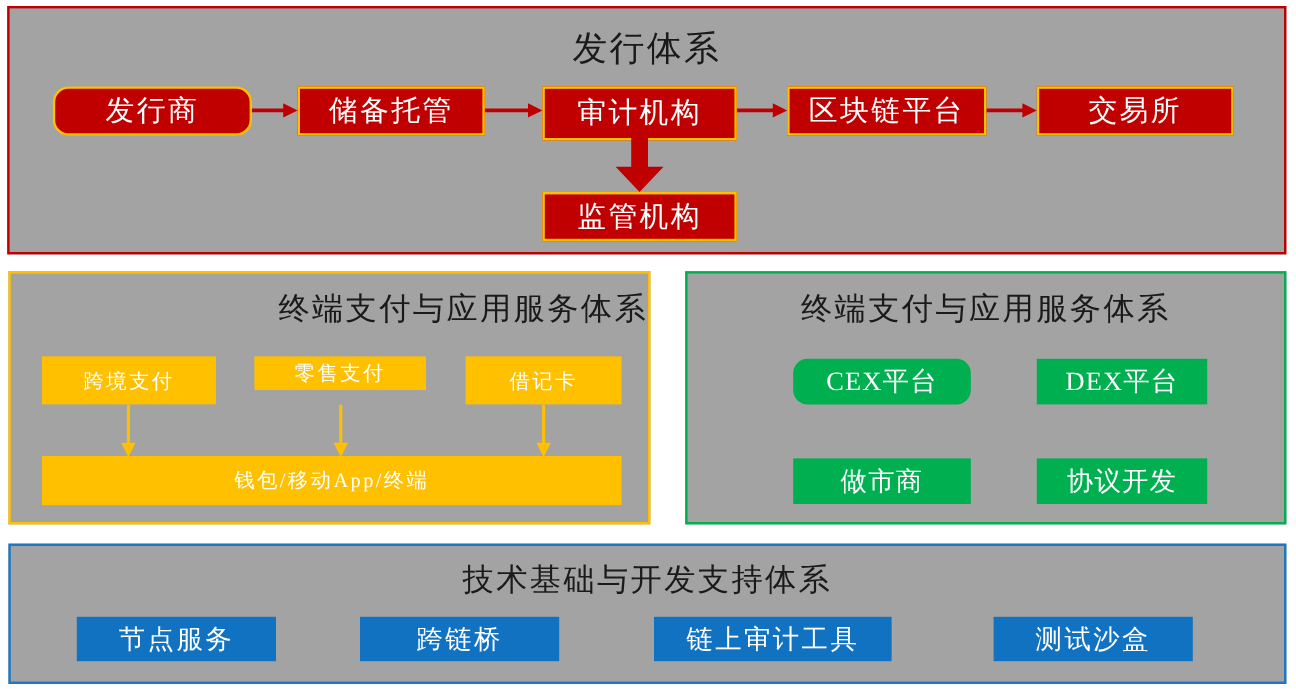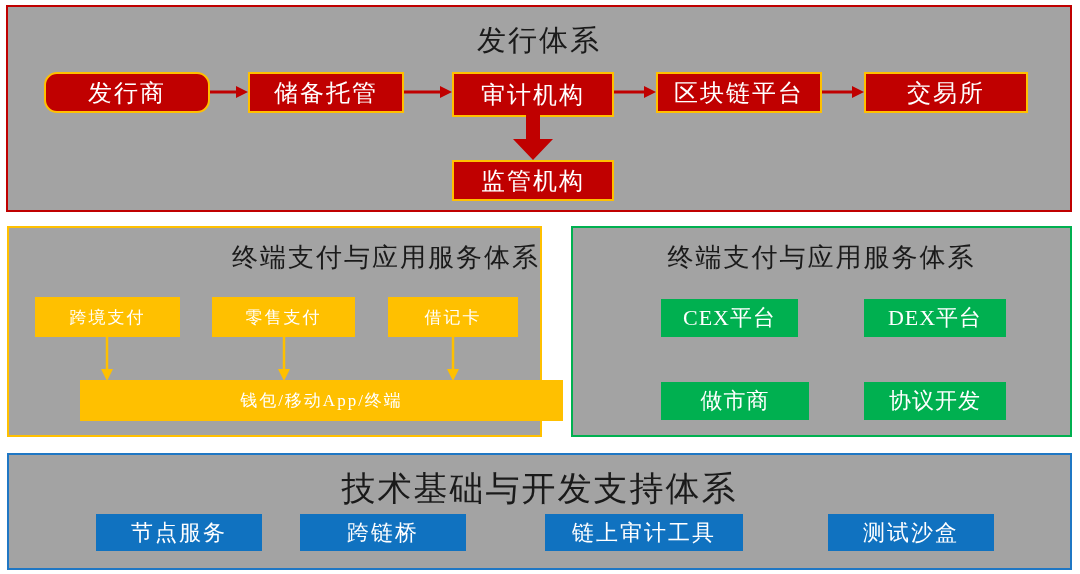--- a/index.html
+++ b/index.html
@@ -59,21 +59,21 @@
     width: 501px; height: 211px;
     border: 2px solid #00B050;
   }
   #panel-ops .panel-title { top: 12px; font-size: 26px; }
 
   #panel-tech {
     left: 7px; top: 453px;
     width: 1065px; height: 117px;
     border: 2px solid #1F77C4;
   }
-  #panel-tech .panel-title { top: 11px; font-size: 34px; }
+  #panel-tech .panel-title { top: 11px; font-size: 26px; }
 
   
   .node {
     position: absolute;
     box-sizing: border-box;
     display: flex;
     align-items: center;
     justify-content: center;
     color: #ffffff;
     white-space: nowrap;
@@ -160,56 +160,56 @@
   <svg class="arrow-v" style="left:513px; top:114px; width:40px; height:46px;" viewBox="0 0 40 46">
     <polygon points="13,0 27,0 27,25 40,25 20,46 0,25 13,25" fill="#C00000"></polygon>
   </svg>
 
   <div class="panel" id="panel-payment">
     <div class="panel-title">终端支付与应用服务体系</div>
   </div>
 
   <div class="node node-orange" style="left:35px;  top:297px; width:145px; height:40px;">跨境支付</div>
 
-  <div class="node node-orange" style="left:212px; top:297px; width:143px; height:40px;">零售支付</div>
+  <div class="node node-orange" style="left:212px; top:297px; width:143px; height:28px;">零售支付</div>
 
   <div class="node node-orange" style="left:388px; top:297px; width:130px; height:40px;">借记卡</div>
 
-  <div class="node node-orange" style="left:35px;  top:380px; width:483px; height:41px;margin-left:45px;">钱包/移动App/终端</div>
+  <div class="node node-orange" style="left:35px;  top:380px; width:483px; height:41px;">钱包/移动App/终端</div>
 
   <svg class="arrow-v" style="left:99px;  top:337px; width:16px; height:44px;" viewBox="0 0 16 44">
     <line x1="8" y1="0" x2="8" y2="33" stroke="#FFC000" stroke-width="2.5"></line>
     <polygon points="2,32 14,32 8,44" fill="#FFC000"></polygon>
   </svg>
   <svg class="arrow-v" style="left:276px; top:337px; width:16px; height:44px;" viewBox="0 0 16 44">
     <line x1="8" y1="0" x2="8" y2="33" stroke="#FFC000" stroke-width="2.5"></line>
     <polygon points="2,32 14,32 8,44" fill="#FFC000"></polygon>
   </svg>
   <svg class="arrow-v" style="left:445px; top:337px; width:16px; height:44px;" viewBox="0 0 16 44">
     <line x1="8" y1="0" x2="8" y2="33" stroke="#FFC000" stroke-width="2.5"></line>
     <polygon points="2,32 14,32 8,44" fill="#FFC000"></polygon>
   </svg>
 
   <div class="panel" id="panel-ops">
     <div class="panel-title">终端支付与应用服务体系</div>
   </div>
 
-  <div class="node node-green" style="left:661px; top:299px; width:137px; height:38px;">CEX平台</div>
+  <div class="node node-green" style="left:661px; top:299px; width:148px; height:38px;border-radius:12px;">CEX平台</div>
 
   <div class="node node-green" style="left:864px; top:299px; width:142px; height:38px;">DEX平台</div>
 
   <div class="node node-green" style="left:661px; top:382px; width:148px; height:38px;">做市商</div>
 
   <div class="node node-green" style="left:864px; top:382px; width:142px; height:38px;">协议开发</div>
 
   <div class="panel" id="panel-tech">
     <div class="panel-title">技术基础与开发支持体系</div>
   </div>
 
-  <div class="node node-blue" style="left:64px;  top:514px; width:166px; height:37px;margin-left:32px;">节点服务</div>
+  <div class="node node-blue" style="left:64px;  top:514px; width:166px; height:37px;">节点服务</div>
 
   <div class="node node-blue" style="left:300px; top:514px; width:166px; height:37px;">跨链桥</div>
 
   <div class="node node-blue" style="left:545px; top:514px; width:198px; height:37px;">链上审计工具</div>
 
   <div class="node node-blue" style="left:828px; top:514px; width:166px; height:37px;">测试沙盒</div>
 
 </div>
 
 </body></html>

